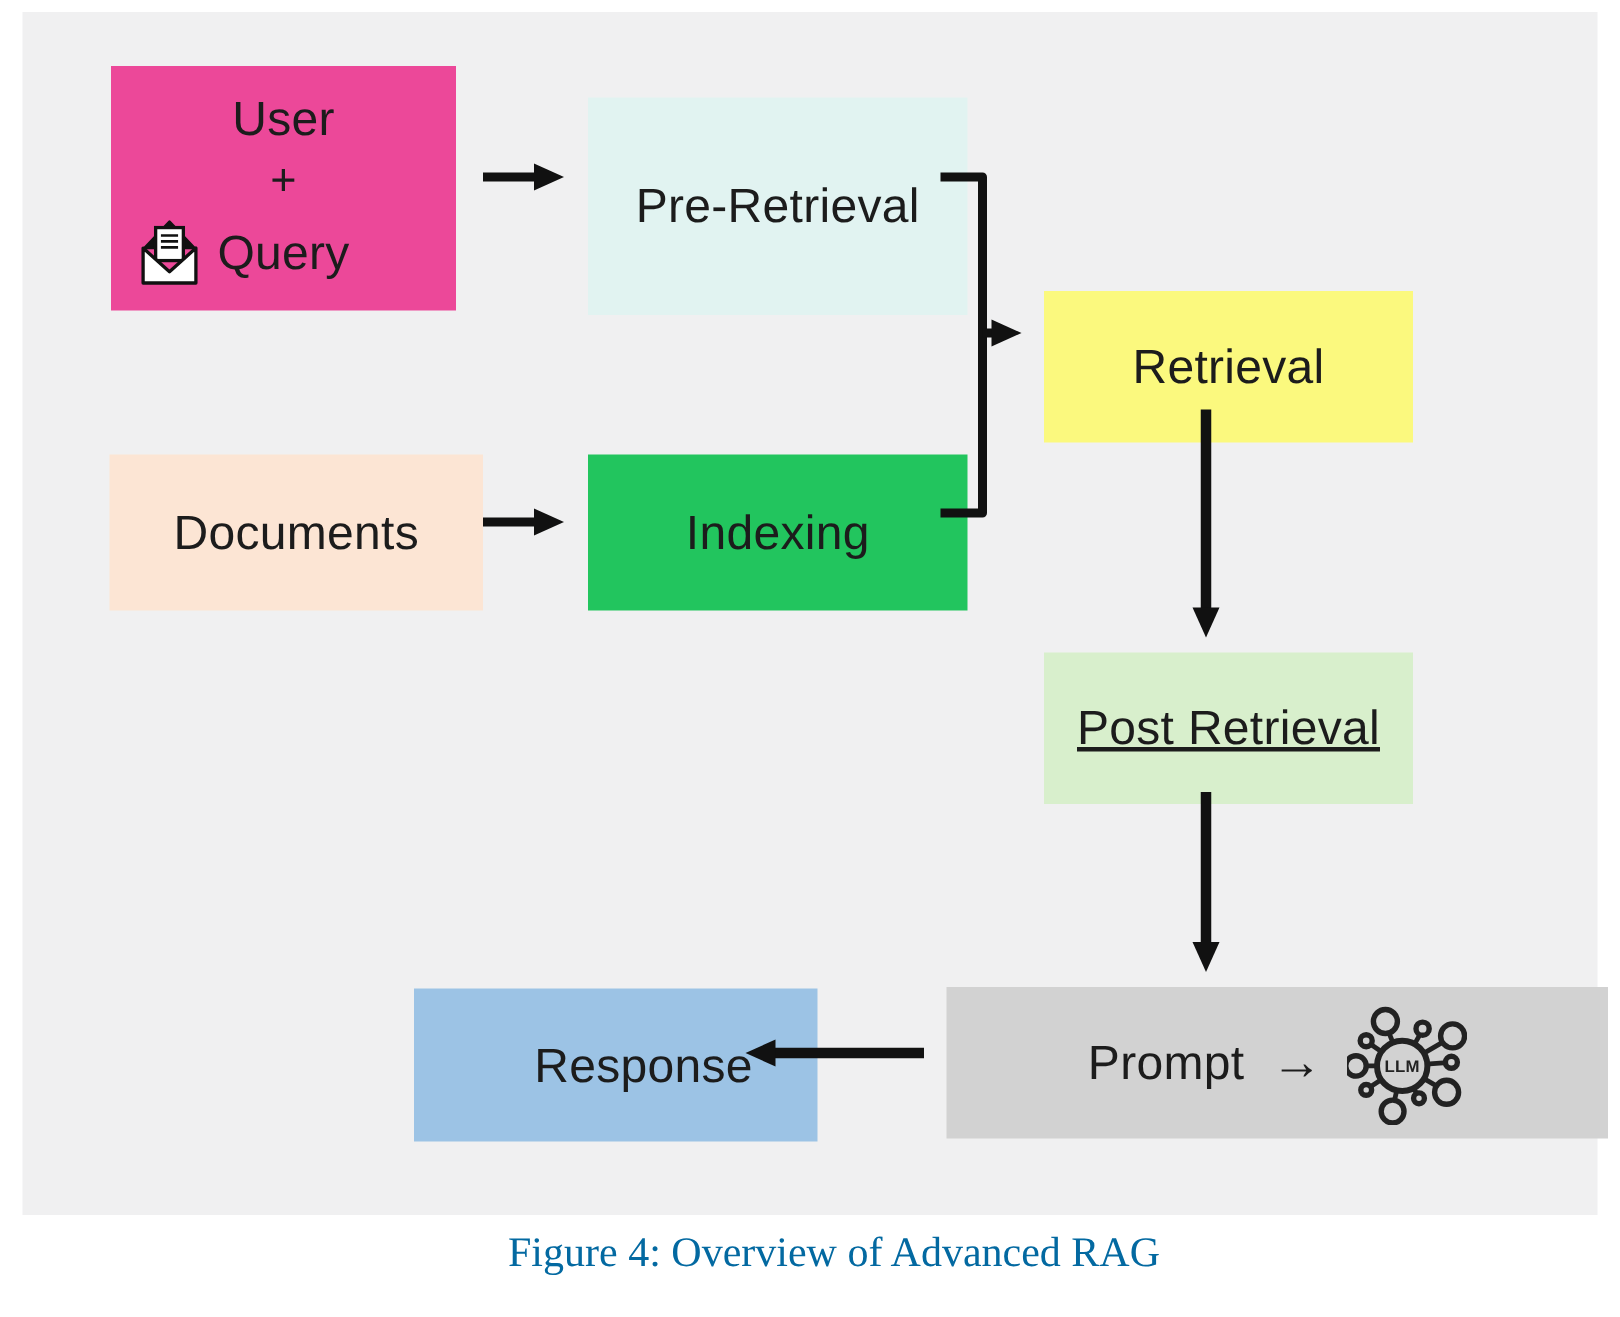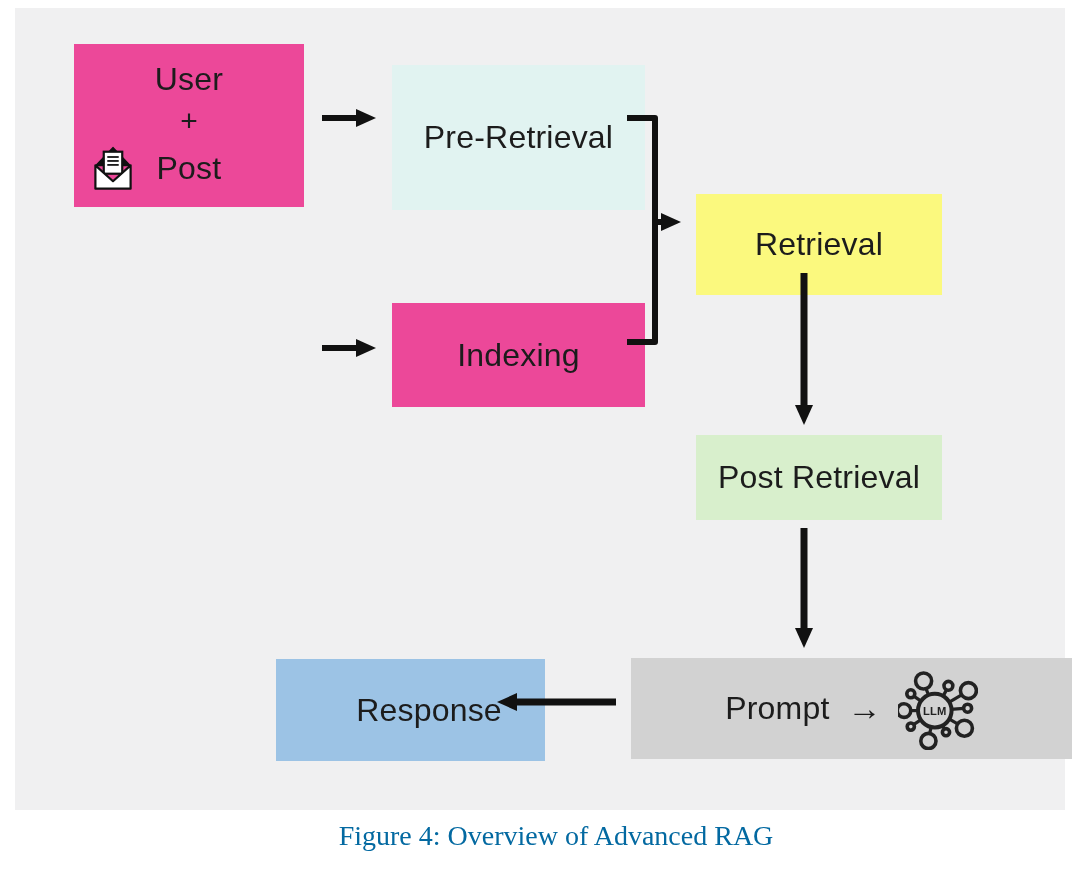--- a/index.html
+++ b/index.html
@@ -8,23 +8,23 @@
   .node{position:absolute;display:flex;align-items:center;justify-content:center;
         font-size:32px;color:#1c1c1c;letter-spacing:0.2px;}
   .node-user-query{left:59px;top:36px;width:230px;height:163px;background:#ec4899;
         flex-direction:column;}
   .uq-line{height:42px;line-height:42px;width:100%;text-align:center;}
   .uq-line.plus{font-size:30px;}
   .query-row{position:relative;height:52px;line-height:52px;width:100%;text-align:center;}
   .env-icon{position:absolute;left:17px;top:50%;transform:translateY(-50%);}
   .node-pre-retrieval{left:377px;top:57px;width:253px;height:145px;background:#e1f3f1;}
   .node-documents{left:58px;top:295px;width:249px;height:104px;background:#fce5d4;}
-  .node-indexing{left:377px;top:295px;width:253px;height:104px;background:#ec4899;}
+  .node-indexing{left:377px;top:295px;width:253px;height:104px;background:#22c55e;}
   .node-retrieval{left:681px;top:172px;width:246px;height:101px;background:#fbf97e;margin-top:14px;}
-  .node-post-retrieval{left:681px;top:427px;width:246px;height:85px;background:#d8efcc;}
+  .node-post-retrieval{left:681px;top:427px;width:246px;height:101px;background:#d8efcc;text-decoration:underline;}
   .node-prompt{left:616px;top:650px;width:441px;height:101px;background:#d2d2d2;gap:16px;}
   .prompt-arrow{font-size:34px;margin-left:2px;}
   .node-response{left:261px;top:651px;width:232px;height:102px;background:#9cc3e5;padding-left:37px;}
   .overlay{position:absolute;left:0;top:0;width:1080px;height:878px;pointer-events:none;}
   .caption{position:absolute;left:16px;top:820px;width:100%;text-align:center;
         font-family:"Liberation Serif",serif;font-size:28px;color:#0369a1;}
   svg .stroke{stroke:#111;fill:none;}
 </style>
 </head>
 <body>
@@ -36,28 +36,31 @@
     <div class="uq-line plus">+</div>
     <div class="query-row">
       <svg class="env-icon" width="44" height="46" viewBox="0 0 100 104">
         <polygon points="12,46 50,6 88,46" fill="#111" stroke="#111" stroke-width="4" stroke-linejoin="round"></polygon>
         <rect x="29" y="15" width="42" height="50" fill="#fff" stroke="#111" stroke-width="5"></rect>
         <line x1="37" y1="27" x2="63" y2="27" stroke="#111" stroke-width="4"></line>
         <line x1="37" y1="36" x2="63" y2="36" stroke="#111" stroke-width="4"></line>
         <line x1="37" y1="45" x2="63" y2="45" stroke="#111" stroke-width="4"></line>
         <polygon points="10,46 50,82 90,46 90,99 10,99" fill="#fff" stroke="#111" stroke-width="5" stroke-linejoin="round"></polygon>
       </svg>
-      <span>Post</span>
+      <span>Query</span>
     </div>
   </div>
 
   <div class="node node-pre-retrieval">
     <span>Pre-Retrieval</span>
   </div>
 
+  <div class="node node-documents">
+    <span>Documents</span>
+  </div>
 
   <div class="node node-indexing">
     <span>Indexing</span>
   </div>
 
   <div class="node node-retrieval">
     <span>Retrieval</span>
   </div>
 
   <div class="node node-post-retrieval">

